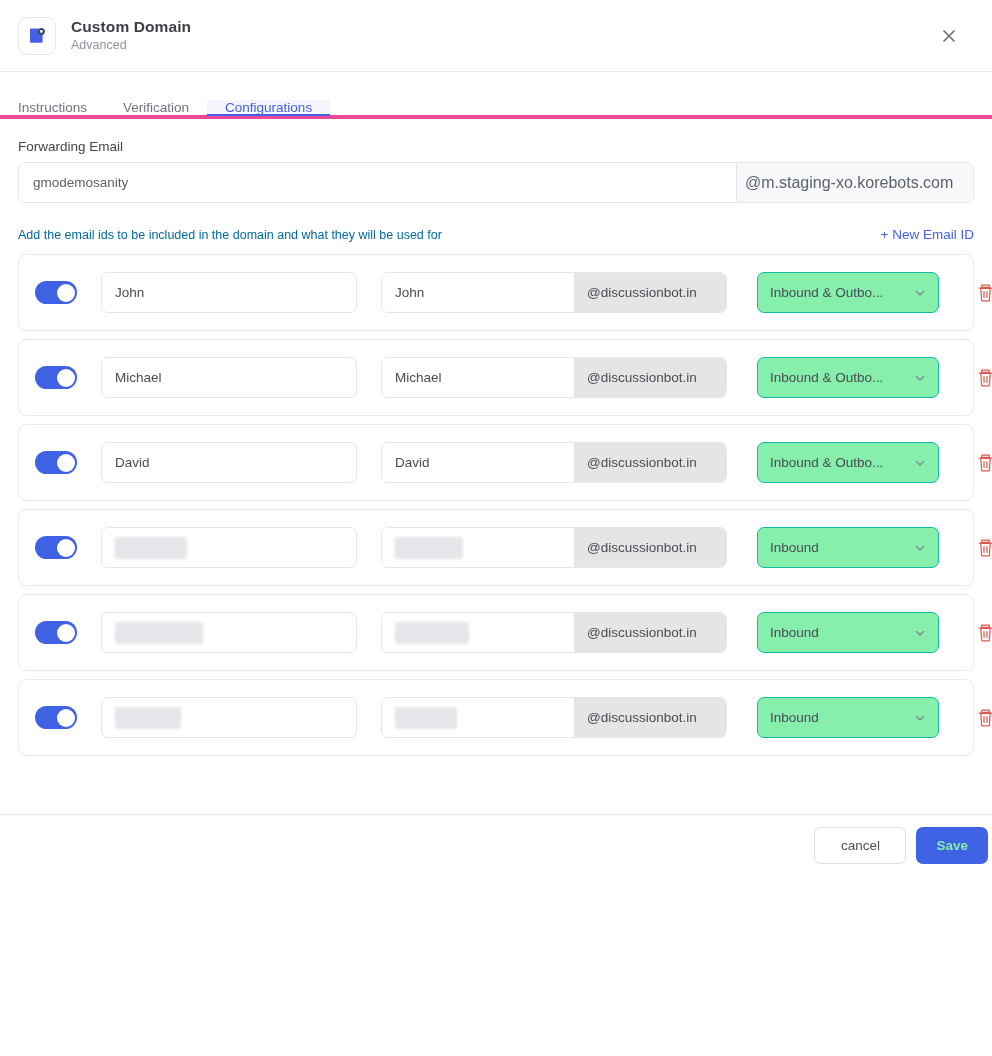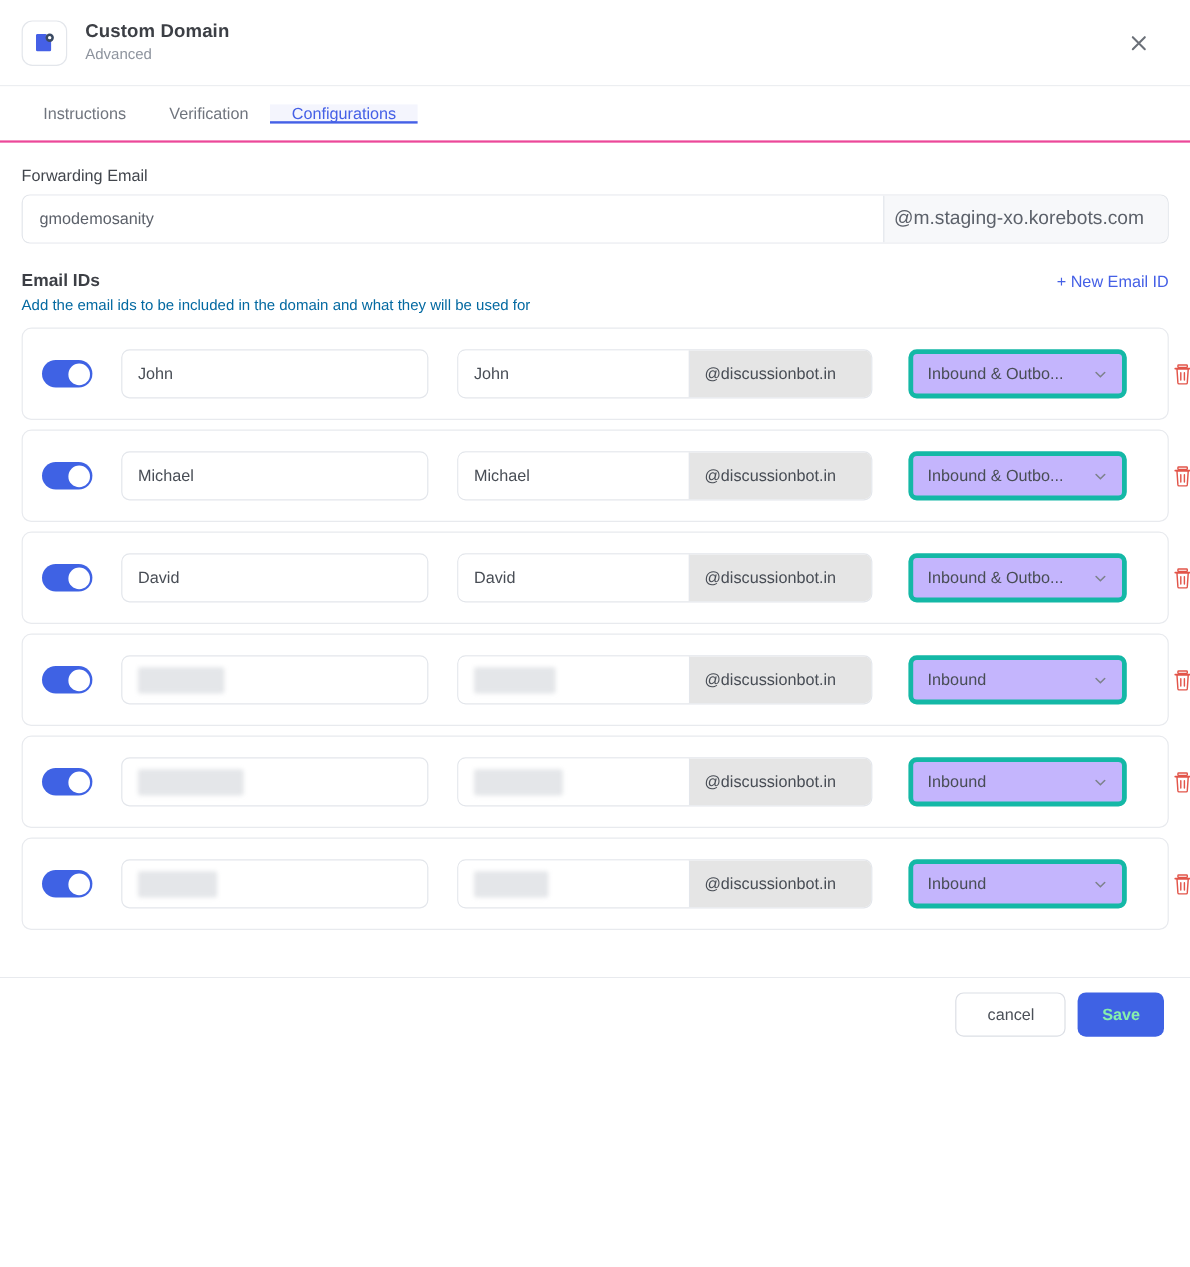--- a/index.html
+++ b/index.html
@@ -60,23 +60,22 @@
     cursor: pointer;
     flex: 0 0 34px;
     margin-right: 8px;
   }
 
   
   .tabs {
     height: 47px;
     flex: 0 0 47px;
     display: flex;
-    align-items: center;
-    border-bottom: 2px solid #ec4899;
-    padding-left: 18px;
+    align-items: flex-end;
+    border-bottom: 4px solid #ec4899;
     background: #fff;
   }
   .tab {
     display: flex;
     align-items: center;
     padding: 0 18px;
     font-size: 13.5px;
     color: #70757e;
     cursor: pointer;
     position: relative;
@@ -262,23 +261,23 @@
     border-left: 1px solid #e3e6eb;
     font-size: 13.5px;
     color: #484d55;
     white-space: nowrap;
   }
 
   .cell-usage { flex: 0 0 196px; margin-left: 14px; }
   .select-box {
     width: 182px;
     height: 41px;
-    border: 4px solid #14b8a6;
+    border: 1px solid #14b8a6;
     border-radius: 7px;
-    background: #c4b5fd;
+    background: #86efac;
     display: flex;
     align-items: center;
     padding: 0 12px;
     font-size: 13.5px;
     color: #484d55;
     cursor: pointer;
     justify-content: space-between;
   }
   .select-box .sel-label {
     overflow: hidden;
@@ -311,21 +310,21 @@
   }
 
   
   .footer {
     flex: 0 0 62px;
     height: 62px;
     border-top: 1px solid #e8eaee;
     display: flex;
     align-items: center;
     justify-content: flex-end;
-    padding: 0 22px;
+    padding: 0 4px;
     gap: 10px;
     background: #fff;
   }
   .btn-cancel {
     height: 37px;
     min-width: 92px;
     padding: 0 18px;
     border: 1px solid #dcdfe5;
     border-radius: 7px;
     background: #fff;
@@ -382,21 +381,20 @@
   <div class="body">
 
     <div class="section-label">Forwarding Email</div>
     <div class="fwd-wrap">
       <input class="fwd-input" type="text" value="gmodemosanity" style="">
       <div class="fwd-suffix">@m.staging-xo.korebots.com</div>
     </div>
 
     <div class="emailids-head">
       <div>
-        <div class="emailids-title">Email IDs</div>
         <div class="emailids-desc">Add the email ids to be included in the domain and what they will be used for</div>
       </div>
       <div class="new-email-link">+ New Email ID</div>
     </div>
 
 
     <div class="rows" id="rows-container">
         <div class="row">
           <div class="toggle on">
             <div class="knob"></div>

